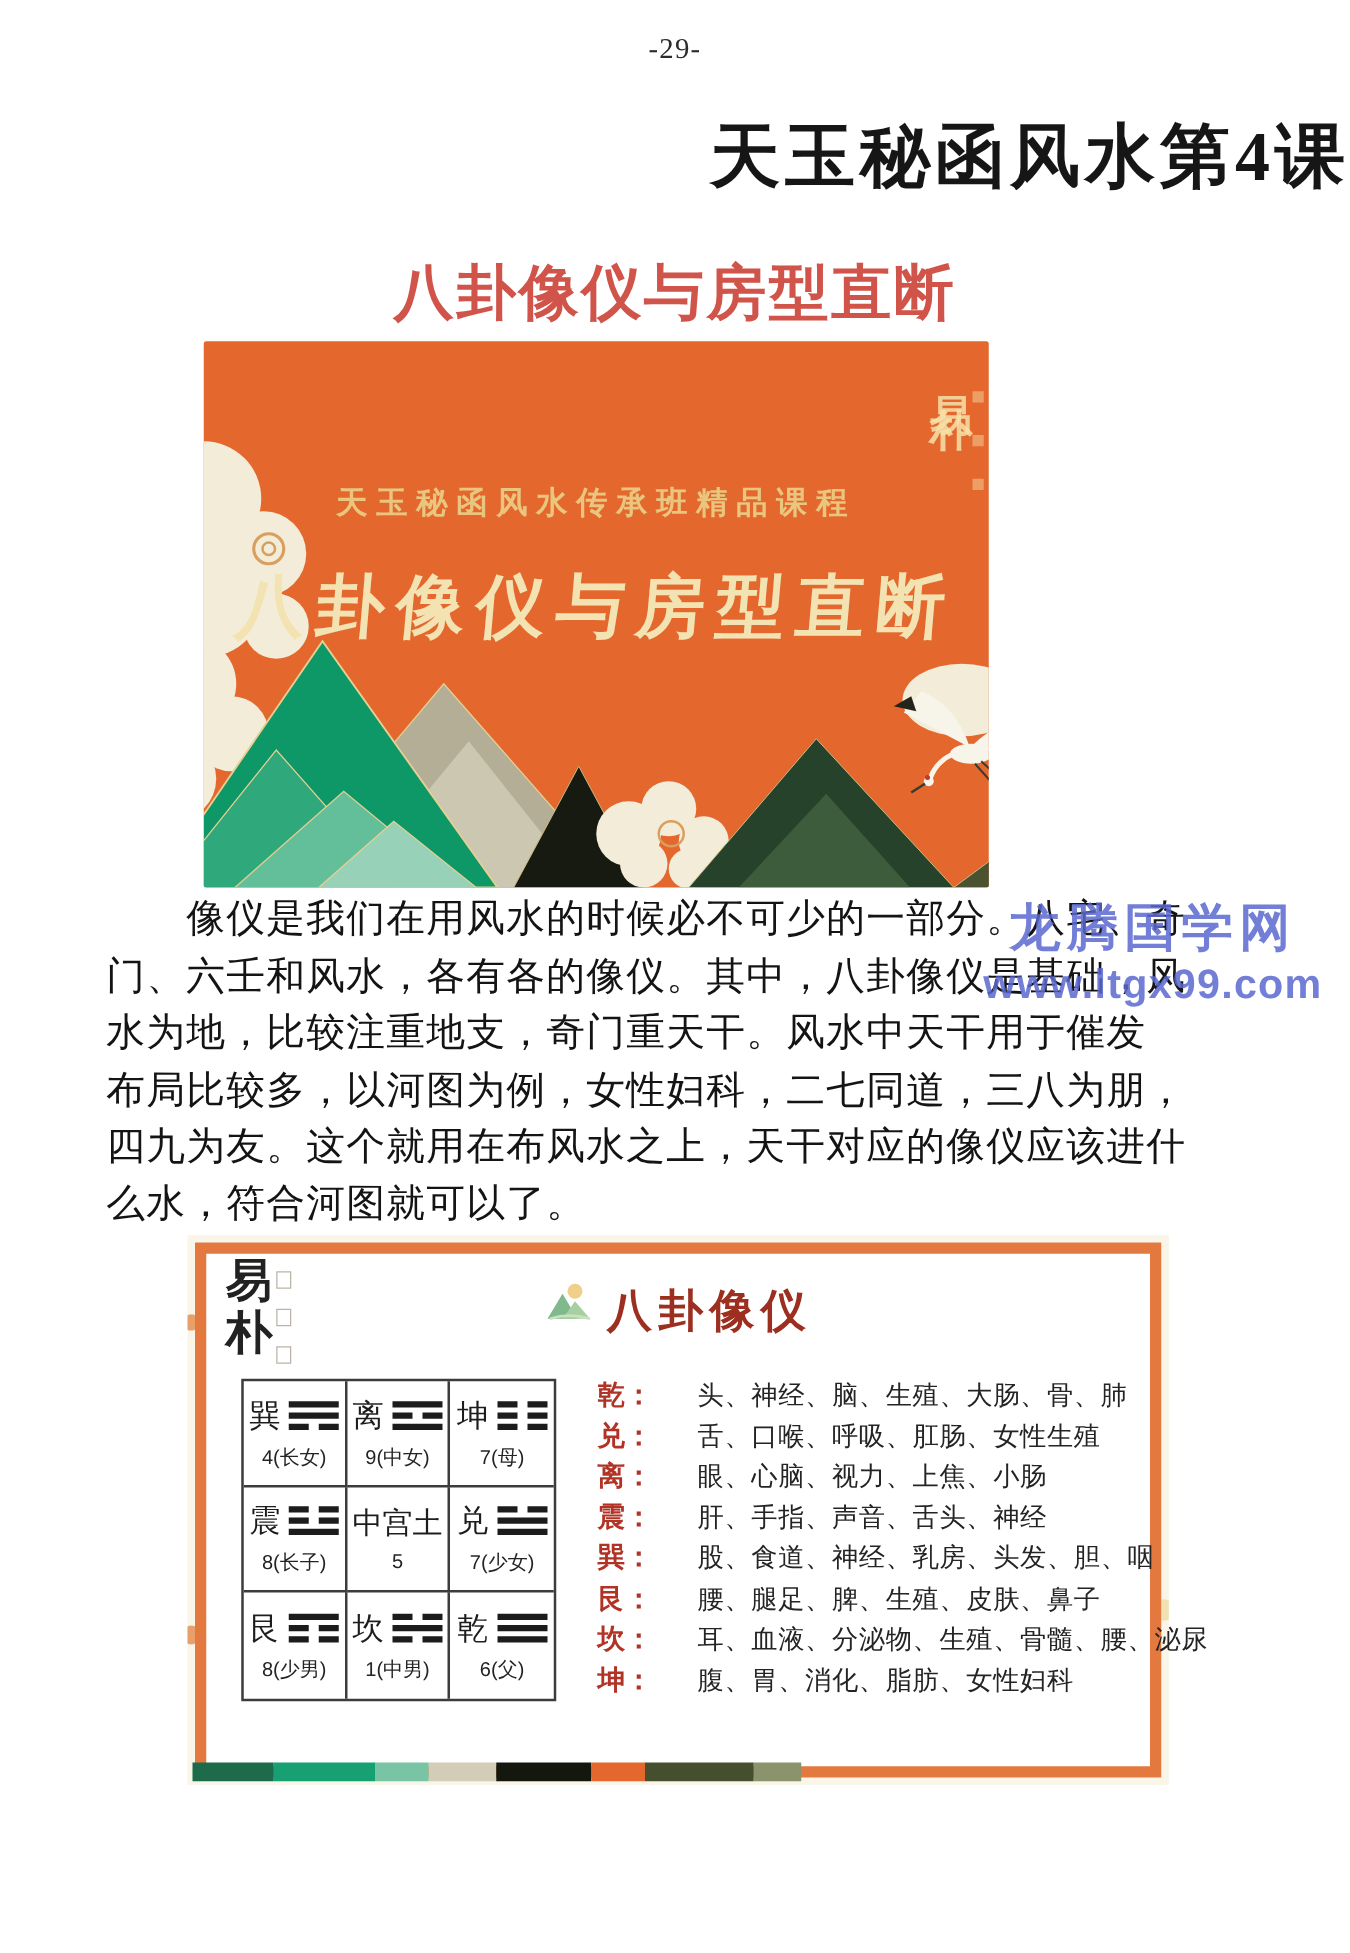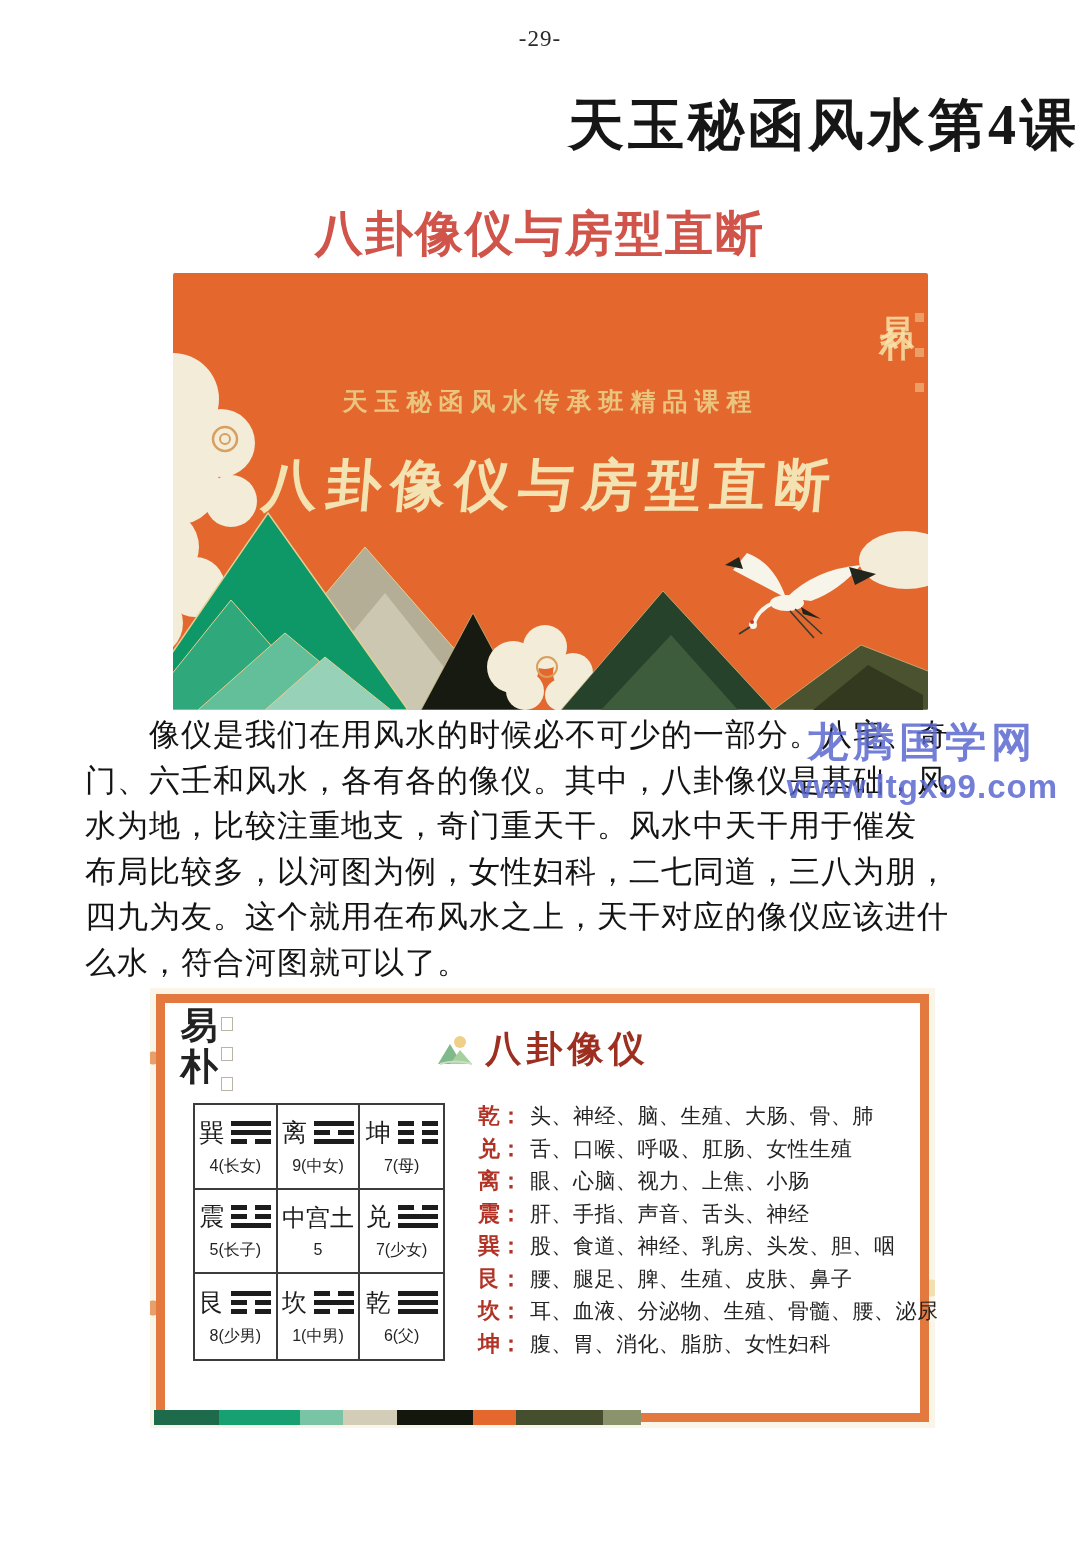--- a/index.html
+++ b/index.html
@@ -7,21 +7,21 @@
     width:1080px;height:1562px;position:relative;background:#ffffff;
     font-family:"Liberation Serif", serif; overflow:hidden;
   }
   .abs{position:absolute;}
   
   #page-number{top:26px;left:0;width:100%;text-align:center;font-size:23px;color:#2b2b2b;letter-spacing:1px;}
   #doc-title{top:88px;left:0;width:100%;text-align:right;font-size:56px;font-weight:bold;color:#161616;letter-spacing:4px;}
   #section-heading{top:202px;left:0;width:100%;text-align:center;font-size:48px;font-weight:bold;color:var(--heading_red);
     font-family:"Liberation Sans",sans-serif;letter-spacing:2px;}
   
-  #banner{left:173px;top:273px;width:755px;height:437px;background:var(--banner_orange);overflow:hidden;border-radius:2px;}
+  #banner{left:163px;top:273px;width:628px;height:437px;background:var(--banner_orange);overflow:hidden;border-radius:2px;}
   #banner-logo{right:14px;top:16px;writing-mode:vertical-rl;text-orientation:upright;font-size:34px;line-height:36px;
     color:rgba(246,226,168,0.85);letter-spacing:10px;font-weight:bold;}
   .logo-marks{right:4px;top:40px;display:flex;flex-direction:column;gap:26px;}
   .logo-marks i{width:9px;height:9px;background:rgba(246,226,168,0.45);display:block;}
   #banner-subtitle{top:112px;left:0;width:100%;text-align:center;font-size:25px;font-weight:bold;
     color:var(--gold);letter-spacing:7px;}
   #banner-title{top:176px;left:0;width:100%;text-align:center;font-size:55px;font-weight:bold;
     color:var(--title_gold);letter-spacing:9px;transform:skewX(-5deg);}
   #banner-art{left:0;bottom:0;width:755px;height:215px;}
   #cloud-left{left:-18px;top:78px;}
@@ -43,21 +43,21 @@
       radial-gradient(circle at 781px 300px, #f1e0b0 0 8px, transparent 9px),
       radial-gradient(circle at 3px 70px, #e8a06a 0 6px, transparent 7px),
       #f9f5e9;}
   #card-inner{width:100%;height:100%;box-sizing:border-box;border:9px solid var(--card_border);
     background:#ffffff;position:relative;}
   #card-strip{position:absolute;left:4px;bottom:3px;width:62%;height:15px;display:flex;z-index:6;}
   #card-strip i{display:block;height:100%;}
   #card-logo{left:14px;top:2px;font-size:37px;font-weight:bold;color:#222;line-height:41px;width:40px;text-align:center;}
   .card-logo-marks{left:56px;top:14px;display:flex;flex-direction:column;gap:16px;}
   .card-logo-marks i{width:10px;height:12px;border:1px solid #b9b4a6;display:block;}
-  #card-title-row{top:22px;left:0;width:100%;display:flex;justify-content:center;align-items:center;gap:12px;}
+  #card-title-row{top:22px;left:0;width:100%;display:flex;justify-content:center;gap:12px;}
   #card-title{font-size:36px;font-weight:bold;color:var(--card_title_red);letter-spacing:5px;}
   
   #bagua-grid{left:28px;top:100px;width:252px;height:258px;display:grid;
     grid-template-columns:1fr 1fr 1fr;grid-template-rows:1fr 1fr 1fr;
     border:2px solid #3c3c3c;box-sizing:border-box;}
   .gcell{border-right:2px solid #3c3c3c;border-bottom:2px solid #3c3c3c;box-sizing:border-box;
     display:flex;flex-direction:column;align-items:center;justify-content:center;}
   .gcell:nth-child(3n){border-right:none;}
   .gcell:nth-child(n+7){border-bottom:none;}
   .gtop{display:flex;align-items:center;justify-content:center;gap:7px;}
@@ -66,21 +66,21 @@
   .glabel{font-size:16px;color:#242424;margin-top:7px;font-family:"Liberation Sans",sans-serif;}
   .trigram{display:inline-flex;flex-direction:column;gap:4px;width:40px;}
   .tri-row{display:flex;justify-content:space-between;height:5px;}
   .tri-row i{display:block;height:5px;background:#1c1c1c;}
   .tri-row.solid i{width:100%;}
   .tri-row.broken i{width:16px;}
   
   #bagua-list{left:313px;top:97px;width:436px;}
   .lrow{font-size:21px;line-height:32.5px;white-space:nowrap;}
   .lkey{color:var(--list_key_red);font-weight:bold;font-size:22px;margin-right:8px;}
-  .lval{color:#242424;letter-spacing:0.5px;}
+  .lval{color:#242424;letter-spacing:0.5px;margin-left:28px;}
 </style>
 </head>
 <body>
 
 <div class="abs" id="page-number">-29-</div>
 <div class="abs" id="doc-title">天玉秘函风水第4课</div>
 <div class="abs" id="section-heading">八卦像仪与房型直断</div>
 
 <div class="abs" id="banner">
   <svg class="abs" id="cloud-left" width="210" height="300" viewBox="0 0 210 300">
@@ -247,21 +247,21 @@
               </div>
               <div class="tri-row broken">
                 <i></i>
                 <i></i>
               </div>
               <div class="tri-row solid">
                 <i></i>
               </div>
             </span>
           </div>
-        <div class="glabel">5(长子)</div>
+        <div class="glabel">8(长子)</div>
       </div>
       <div class="gcell">
         <div class="gtop">
             <span class="gname center">中宫土</span>
           </div>
         <div class="glabel">5</div>
       </div>
       <div class="gcell">
         <div class="gtop">
             <span class="gname">兑</span>

